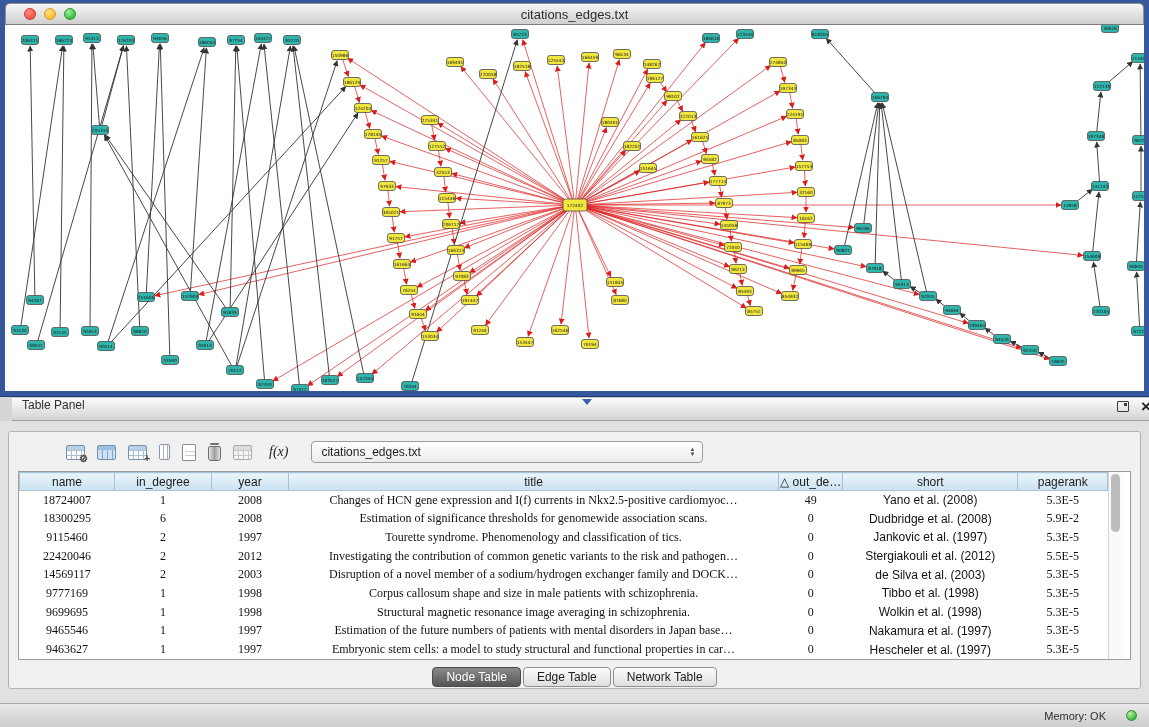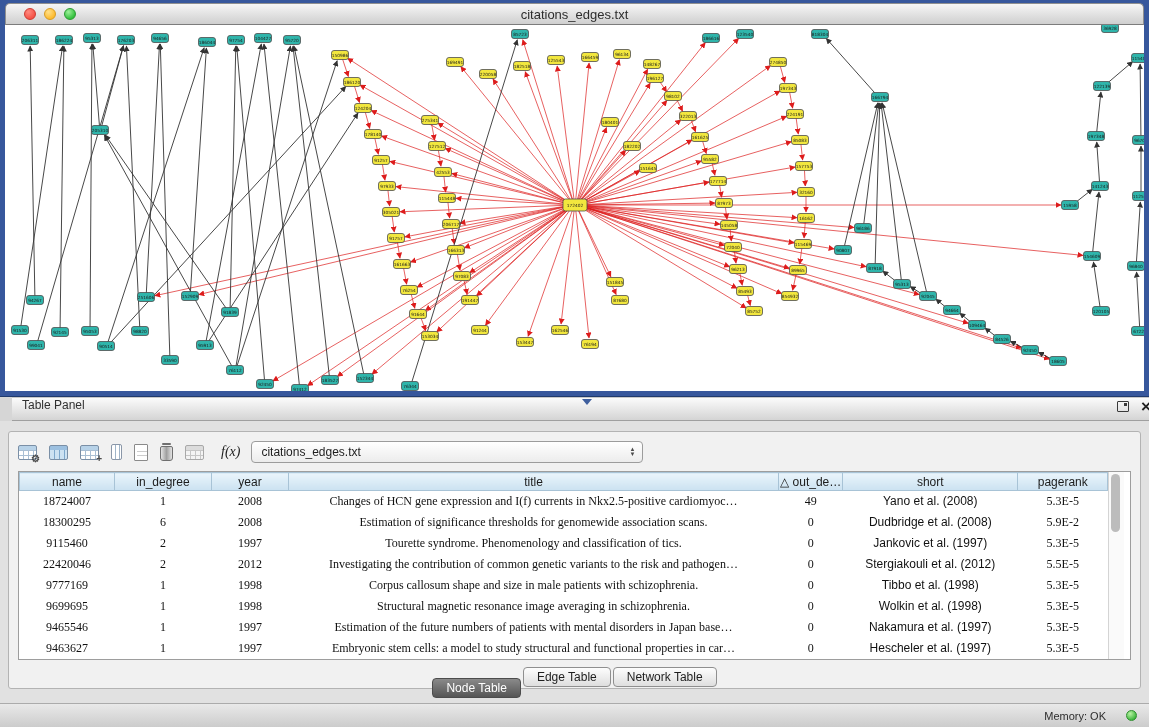--- a/index.html
+++ b/index.html
@@ -62,21 +62,21 @@
   
   .panel-body{
     position:absolute;top:421px;left:0;width:1149px;height:282px;box-sizing:border-box;
     background:#e1e1e1;
   }
   .inner-panel{
     margin:10px 8px 0;height:258px;box-sizing:border-box;
     background:#f1f1f1;border:1px solid #b3b3b3;border-radius:3px;
     padding:5px 9px;
   }
-  .table-toolbar{display:flex;align-items:center;height:30px;}
+  .table-toolbar{display:flex;align-items:center;gap:12px;height:30px;margin-left:48px;}
   .tool-icon{position:relative;display:inline-block;box-sizing:border-box;}
   .tool-icon[data-overlay]::after{
     content:attr(data-overlay);
     position:absolute;right:-4px;bottom:-5px;font-size:10px;color:#4a4a4a;font-weight:bold;
   }
   .kind-grid,.kind-grid-blue,.kind-grid-green,.kind-grid-gray{
     width:19px;height:15px;border:1px solid #7a8fa6;border-radius:2px;
     background:
       linear-gradient(#b7d2e8,#b7d2e8) 0 0/100% 4px no-repeat,
       repeating-linear-gradient(to right,rgba(0,0,0,0) 0 4px,#a9bfd4 4px 5px),
@@ -161,21 +161,21 @@
   
   .table-tabs{display:flex;justify-content:center;gap:2px;margin-top:7px;}
   .tab{
     height:20px;padding:0 13px;font-size:12px;color:#1e1e1e;
     background:linear-gradient(#fdfdfd,#dedede);
     border:1px solid #8f8f8f;border-radius:4px;
     display:flex;align-items:center;font-family:"Liberation Sans",sans-serif;
   }
   .tab.active{
     background:linear-gradient(#8a8a8a,#555555);
-    color:#fff;border-color:#4c4c4c;margin-top:11px;
+    color:#fff;border-color:#4c4c4c;
   }
 
   
   .status-bar{
     position:absolute;bottom:0;left:0;width:1149px;height:24px;box-sizing:border-box;
     background:linear-gradient(#e9e9e9,#cccccc);border-top:1px solid #ababab;
     display:flex;align-items:center;justify-content:flex-end;gap:20px;padding:0 12px;
     font-size:11px;color:#2e2e2e;
   }
   .memory-dot{
@@ -682,20 +682,29 @@
             <tr>
               <td class="col0">22420046</td>
               <td class="col1">2</td>
               <td class="col2">2012</td>
               <td class="col3">Investigating the contribution of common genetic variants to the risk and pathogen…</td>
               <td class="col4">0</td>
               <td class="col5">Stergiakouli et al. (2012)</td>
               <td class="col6">5.5E-5</td>
             </tr>
             <tr>
+              <td class="col0">14569117</td>
+              <td class="col1">2</td>
+              <td class="col2">2003</td>
+              <td class="col3">Disruption of a novel member of a sodium/hydrogen exchanger family and DOCK…</td>
+              <td class="col4">0</td>
+              <td class="col5">de Silva et al. (2003)</td>
+              <td class="col6">5.3E-5</td>
+            </tr>
+            <tr>
               <td class="col0">9777169</td>
               <td class="col1">1</td>
               <td class="col2">1998</td>
               <td class="col3">Corpus callosum shape and size in male patients with schizophrenia.</td>
               <td class="col4">0</td>
               <td class="col5">Tibbo et al. (1998)</td>
               <td class="col6">5.3E-5</td>
             </tr>
             <tr>
               <td class="col0">9699695</td>

